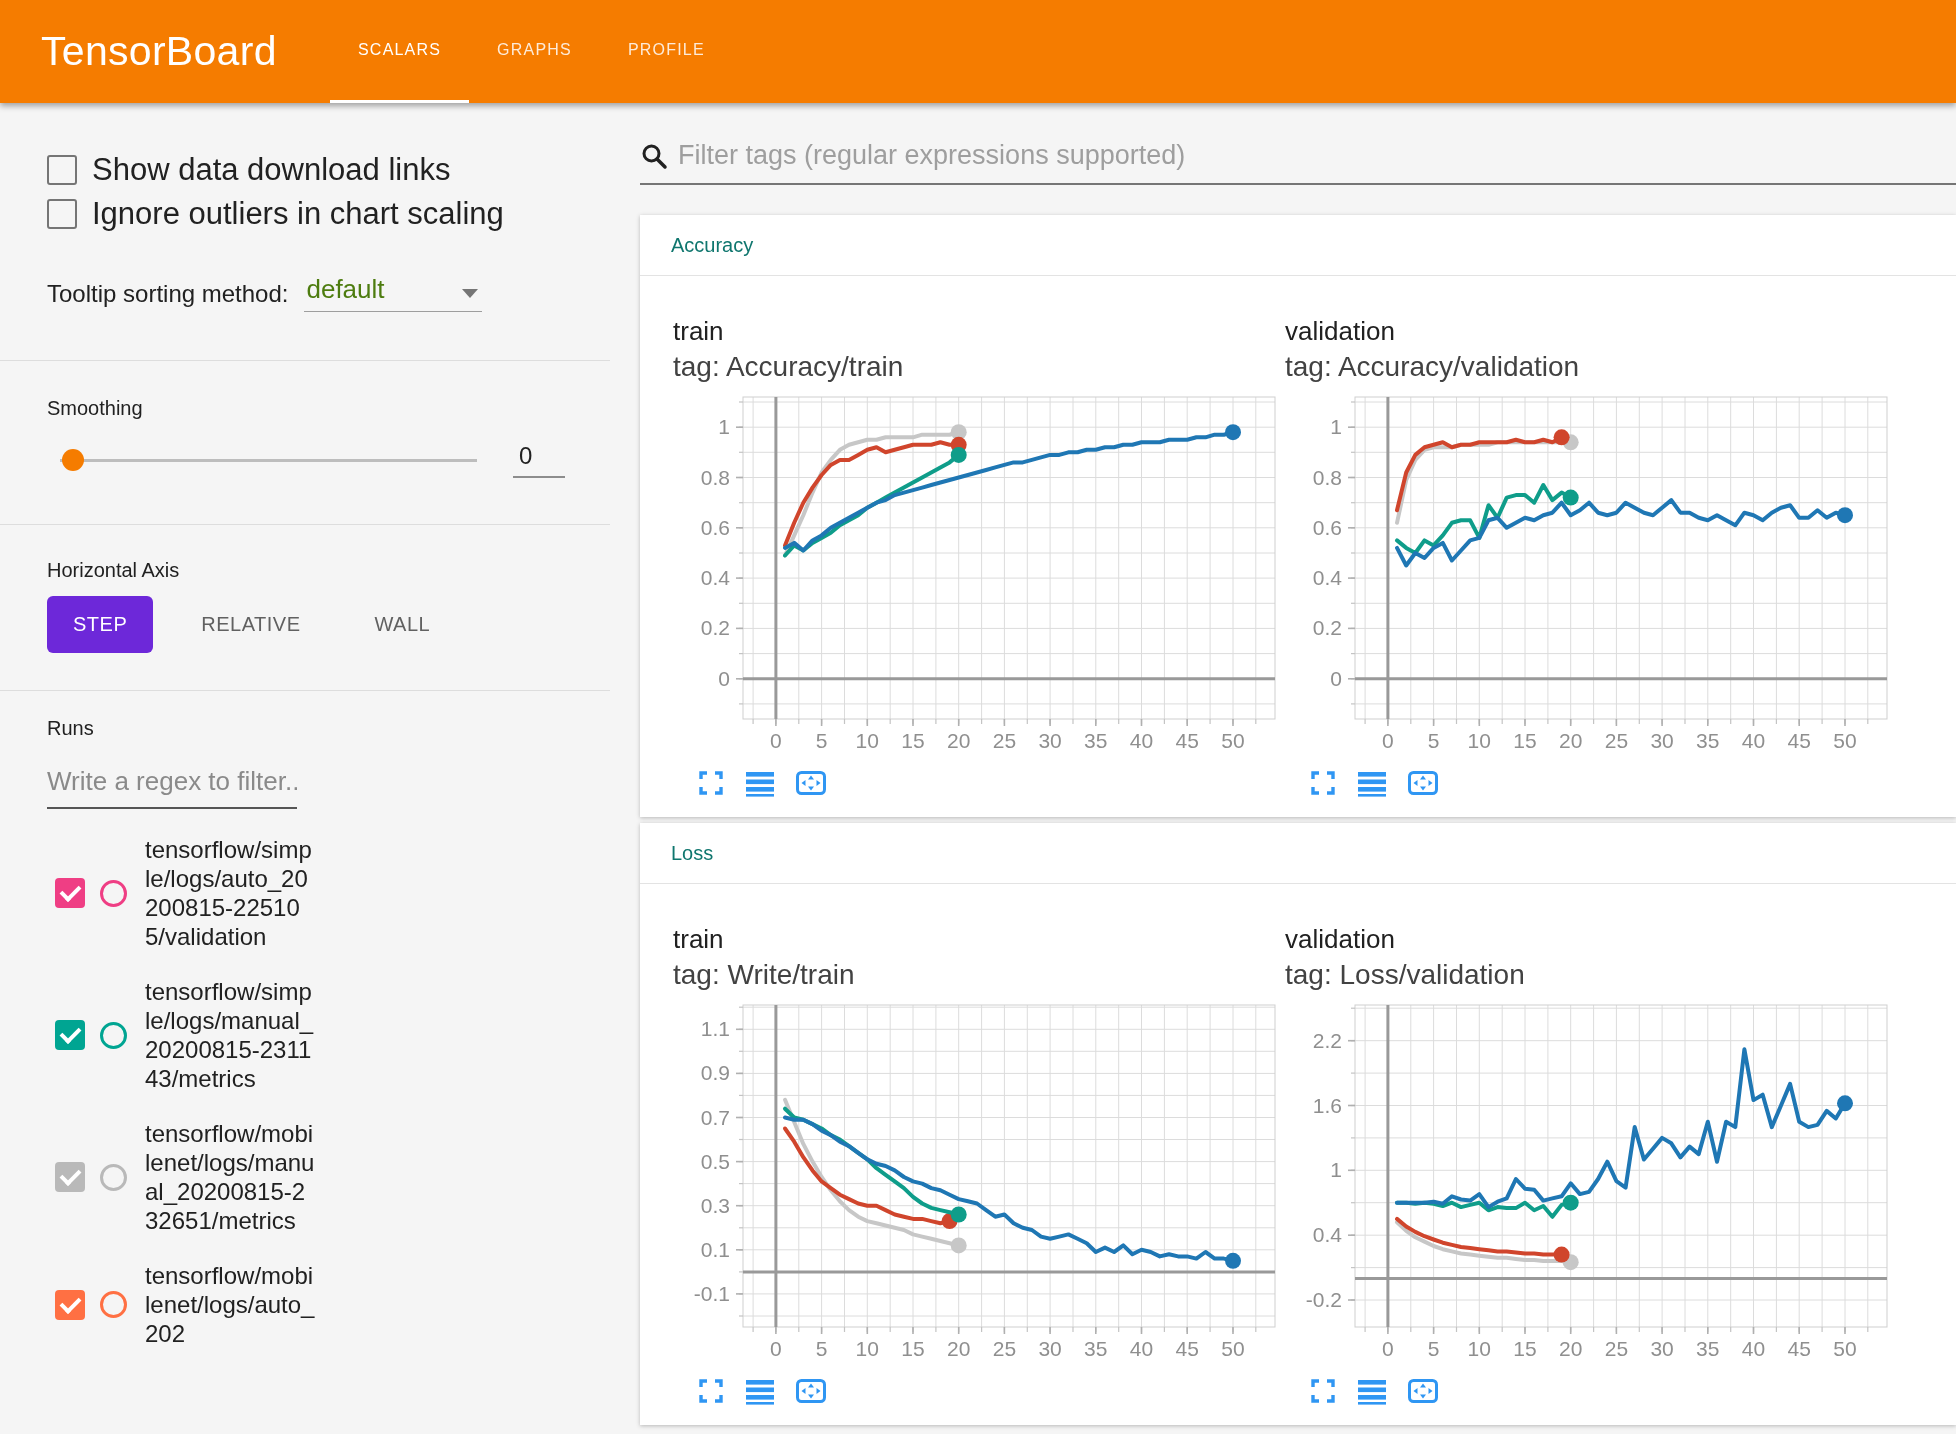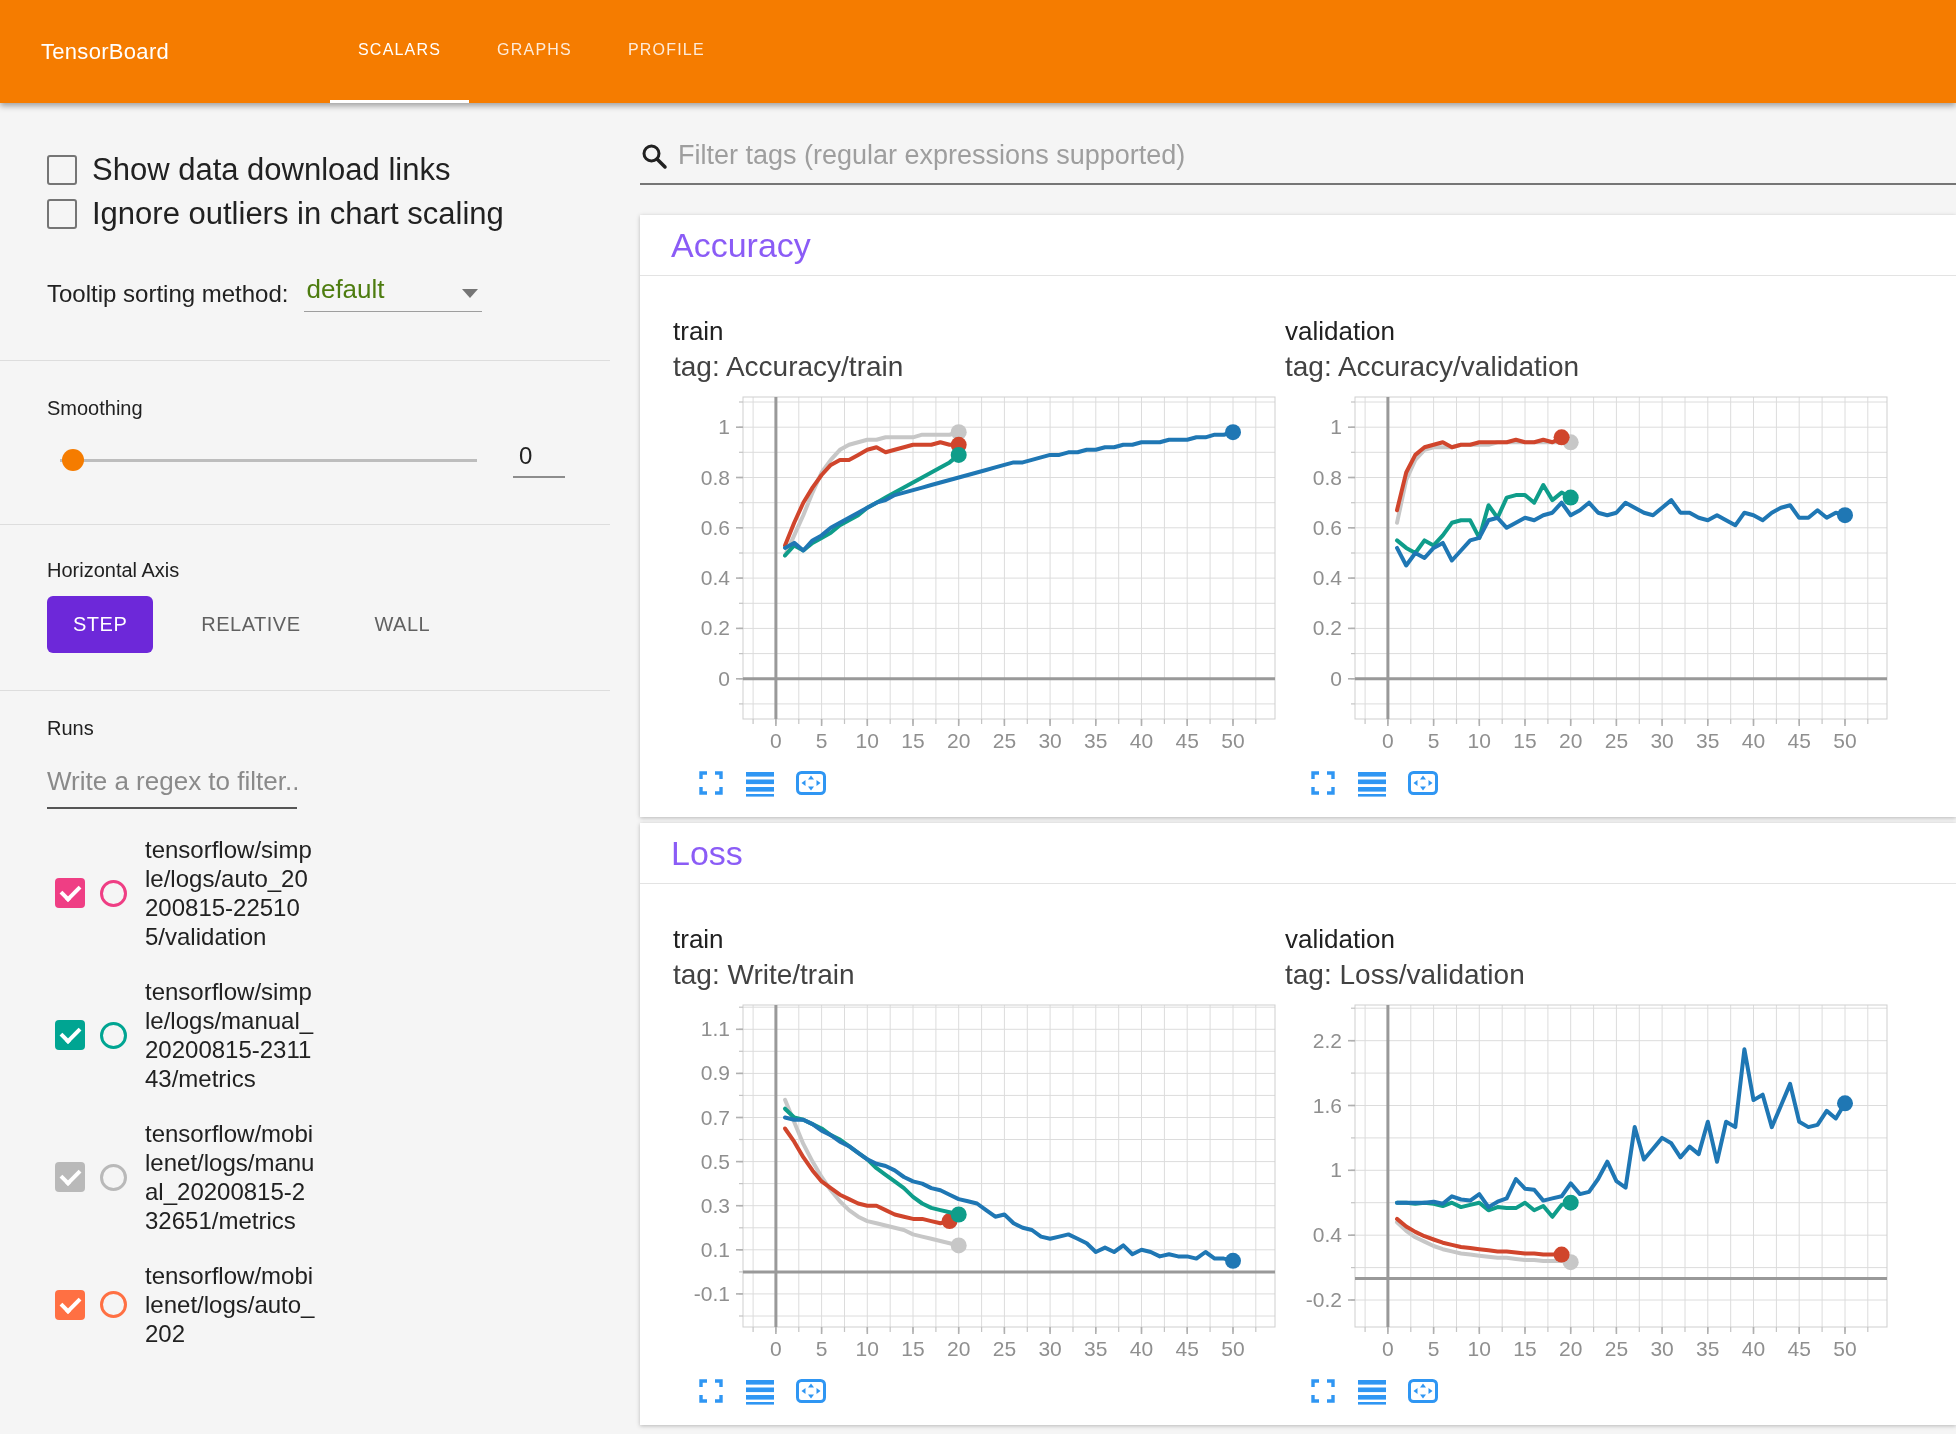--- a/index.html
+++ b/index.html
@@ -3,21 +3,21 @@
 <meta charset="utf-8">
 <style>
   * { box-sizing: border-box; margin: 0; padding: 0; }
   html,body { width:1956px; height:1434px; overflow:hidden; }
   body { font-family:"Liberation Sans", sans-serif; background:#f5f5f5; color:#212121; }
 
   
   .app { display:flex; flex-direction:column; height:100%; }
   header { height:103px; flex:none; background:#f57c00; display:flex; align-items:stretch;
            box-shadow:0 3px 6px rgba(0,0,0,.35); position:relative; z-index:10; }
-  .logo { color:#fff; font-size:22px; font-weight:500; letter-spacing:.3px; align-self:center;
+  .logo { color:#fff; font-size:41px; font-weight:500; letter-spacing:.3px; align-self:center;
           padding-left:41px; width:330px; }
   .tabs { display:flex; align-items:stretch; }
   .tab { display:flex; align-items:center; padding:0 28px; color:rgba(255,255,255,.85);
          font-size:16px; font-weight:500; letter-spacing:1.2px; cursor:pointer;
          border-bottom:3px solid transparent; }
   .tab.active { color:#fff; border-bottom:3px solid #fff; }
 
   .content { flex:1; display:flex; overflow:hidden; }
 
   
@@ -62,21 +62,21 @@
   .main { flex:1; padding:37px 0 0 30px; overflow:hidden; }
   .filter-row { display:flex; align-items:center; border-bottom:2px solid #757575; padding-bottom:12px; }
   .filter-row svg { flex:none; margin-right:10px; }
   .filter-input { flex:1; border:none; outline:none; background:transparent; font-size:27px;
                   font-family:"Liberation Sans",sans-serif; color:#212121; }
   .filter-input::placeholder { color:#9e9e9e; }
   .card { background:#fff; box-shadow:0 1px 4px rgba(0,0,0,.25); margin-top:30px; }
   .card + .card { margin-top:6px; }
   .card-header { height:61px; display:flex; align-items:center; padding-left:31px;
                  border-bottom:1px solid #e3e3e3; }
-  .card-title { font-size:34px; color:#8b5cf6; }
+  .card-title { font-size:20px; color:#0f766e; }
   .card-body { display:flex; padding:40px 0 20px 33px; }
   .chart-col { width:612px; flex:none; }
   .chart-title { font-size:26px; font-weight:500; color:#212121; }
   .chart-tag { font-size:28px; color:#424242; margin-top:4px; }
   .chart-svg { display:block; margin-top:6px; }
   .tick { font-size:21px; fill:#8f8f8f; font-family:"Liberation Sans",sans-serif; }
   .chart-tools { display:flex; align-items:center; margin-top:12px; padding-left:24px; }
   .chart-tools .tool { margin-right:20px; cursor:pointer; display:flex; }
 </style>
 </head>

